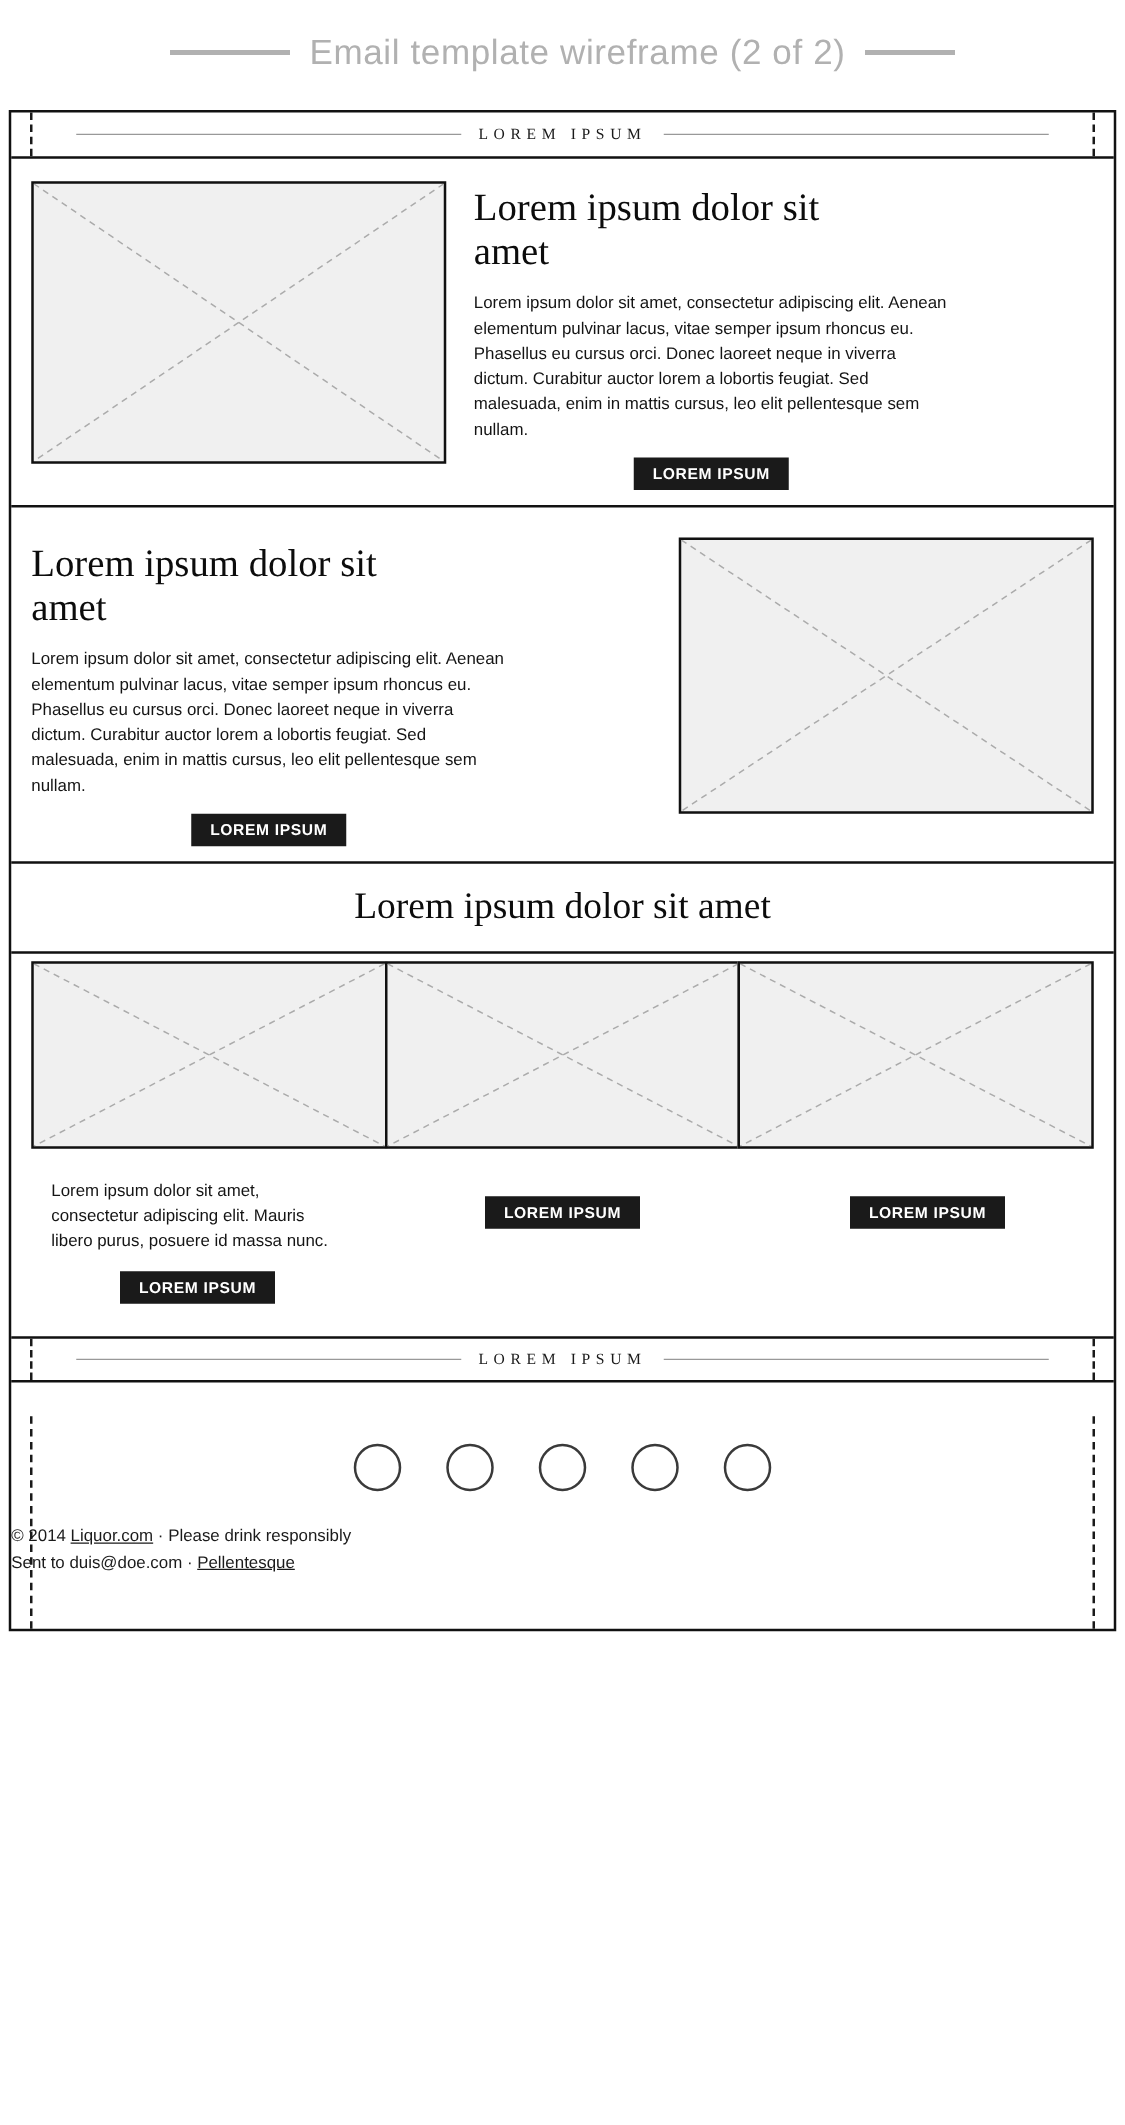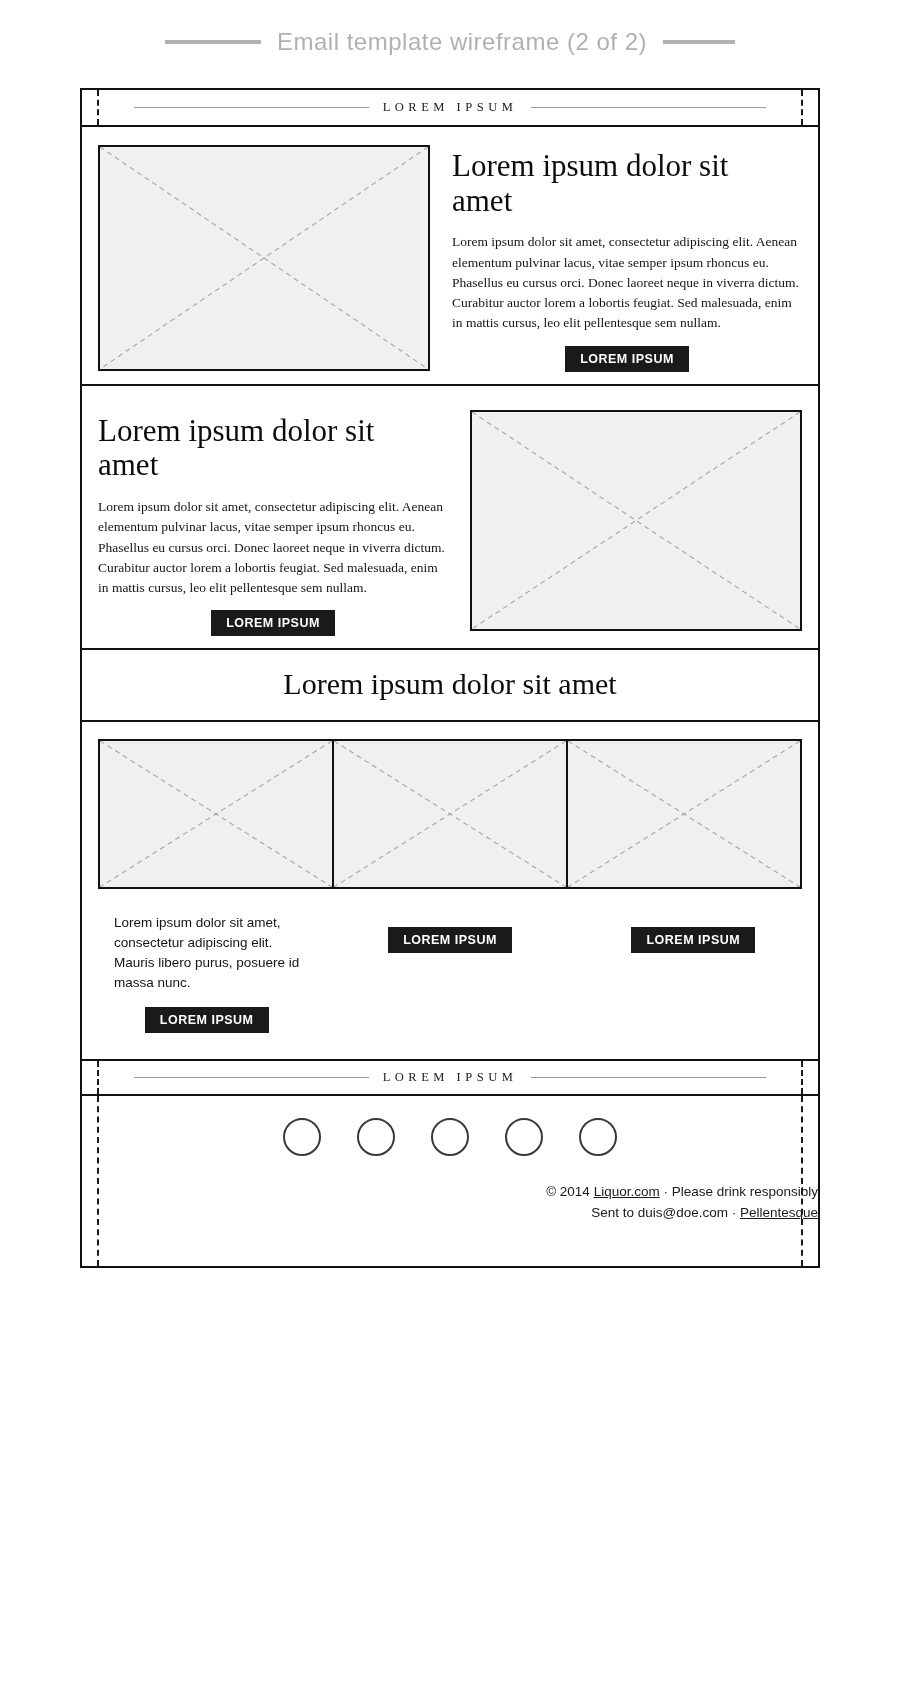--- a/index.html
+++ b/index.html
@@ -14,27 +14,27 @@
 
   
   .page-title-row {
     display: flex; align-items: center; justify-content: center;
     gap: 16px; height: 40px; margin-bottom: 26px;
   }
   .title-rule { height: 4px; background: #b1b1b1; }
   .title-rule.left  { width: 96px; }
   .title-rule.right { width: 72px; }
   .page-title {
-    font-size: 24px; color: #b1b1b1; letter-spacing: 0.5px; font-weight: 400;
+    font-size: 28px; color: #b1b1b1; letter-spacing: 0.5px; font-weight: 400;
     white-space: nowrap;
   }
 
   
   .wireframe {
-    width: 740px; margin: 0 auto;
+    width: 886px; margin: 0 auto;
     border: 2px solid #111111;
     background: #ffffff;
   }
 
   
   .banner {
     position: relative; height: 37px;
     display: flex; align-items: center; justify-content: center;
   }
   .banner.top-banner    { border-bottom: 2px solid #111111; }
@@ -71,52 +71,52 @@
   .feature.reverse { flex-direction: row-reverse; padding-top: 24px; }
   .feature .ph.feature-img { width: 332px; height: 226px; flex: 0 0 auto; }
   .feature.reverse .ph.feature-img { height: 221px; }
   .feature-text { flex: 1; min-width: 0; }
   .feature-heading {
     font-family: "Liberation Serif", serif; font-weight: 400;
     font-size: 31px; line-height: 1.12; color: #0c0c0c;
     max-width: 310px; margin: 4px 0 14px 0;
   }
   .feature-body {
-    font-size: 13.5px; line-height: 1.5; color: #141414; max-width: 380px; font-family: Liberation Serif, serif;
+    font-size: 13.5px; line-height: 1.5; color: #141414; max-width: 380px;
   }
   .btn-row { text-align: center; margin-top: 12px; max-width: 380px; }
   .cta {
     display: inline-block; background: #1a1a1a; color: #ffffff;
     font-family: "Liberation Sans", sans-serif; font-weight: bold;
     font-size: 12.5px; letter-spacing: 0.5px;
     border: none; padding: 6px 15px; cursor: pointer;
   }
 
   
   .center-head {
     border-top: 2px solid #111111; border-bottom: 2px solid #111111;
     padding: 17px 16px 19px 16px; text-align: center;
   }
   .center-heading {
     font-family: "Liberation Serif", serif; font-weight: 400;
     font-size: 30px; color: #0c0c0c;
   }
 
   
-  .trio { padding: 17px 16px 26px 16px; }
+  .trio { padding: 6px 16px 26px 16px; }
   .trio-images { display: flex; }
   .trio-images .ph { flex: 1; height: 150px; }
   .trio-images .ph + .ph { margin-left: -2px; }
   .trio-cols { display: flex; gap: 30px; margin-top: 24px; padding: 0 2px; }
   .trio-col { flex: 1; min-width: 0; padding: 0 14px; }
   .col-body { font-size: 13.5px; line-height: 1.48; color: #141414; }
   .trio-col .btn-row { margin-top: 14px; max-width: none; }
 
   
-  .footer { position: relative; padding: 22px 0 42px 0; text-align: right; }
+  .footer { position: relative; padding: 22px 0 42px 0; text-align: left; margin-top: 27px; }
   .socials { display: flex; justify-content: center; gap: 36px; }
   .social-circle {
     width: 38px; height: 38px; border-radius: 50%;
     border: 2.5px solid #3a3a3a; background: #ffffff; cursor: pointer;
   }
   .legal { margin-top: 26px; font-size: 13.5px; line-height: 1.55; color: #1a1a1a; }
   .legal a { color: #1a1a1a; text-decoration: underline; cursor: pointer; }
 </style>
 </head>
 <body>

